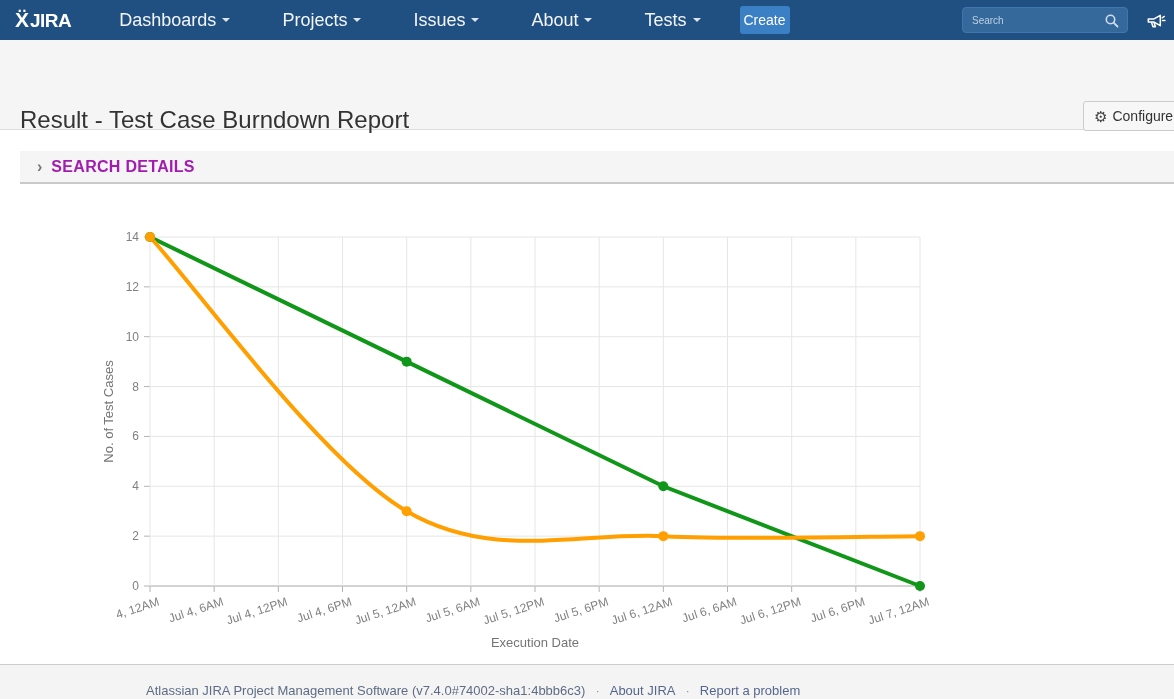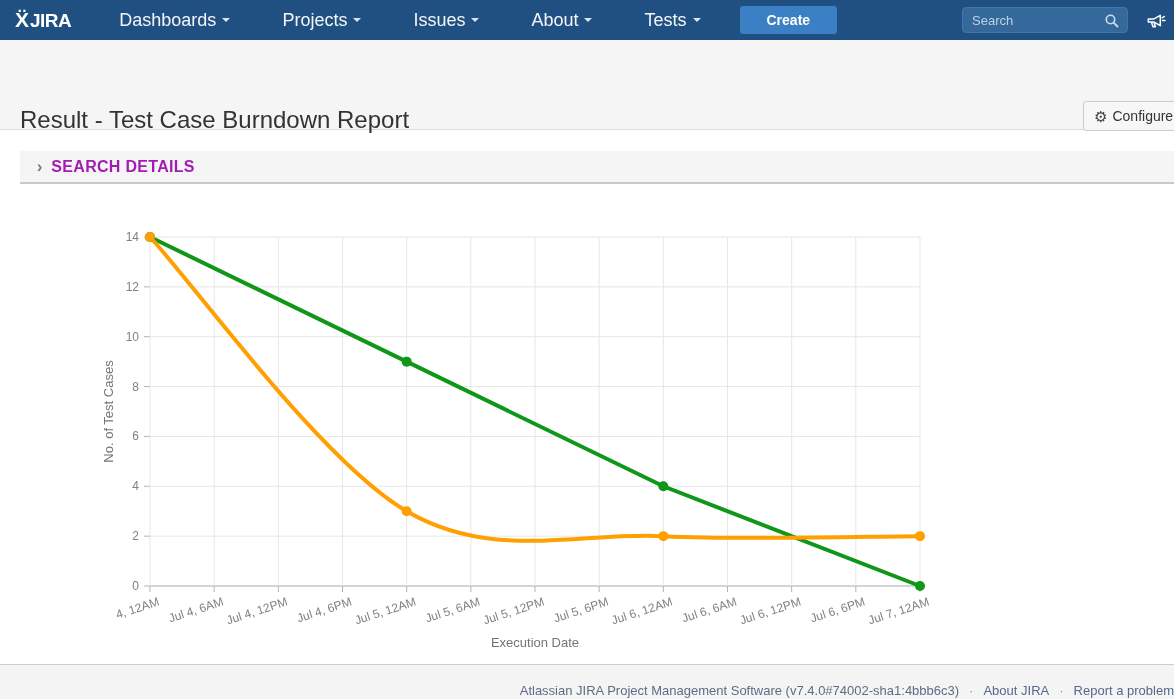--- a/index.html
+++ b/index.html
@@ -21,27 +21,27 @@
   .nav-item {
     color: #f2f5f9; font-size: 18px; margin: 0 26px; display: flex;
     align-items: center; cursor: pointer; white-space: nowrap; height: 40px;
   }
   .caret {
     display: inline-block; margin-left: 6px; width: 0; height: 0;
     border-left: 4px solid transparent; border-right: 4px solid transparent;
     border-top: 4px solid rgba(255,255,255,0.85);
   }
   .create-btn {
-    margin-left: 13px; background: #3b7fc4; color: #fff; font-weight: bold;
-    font-size: 14px; border: none; border-radius: 3px; padding: 6px 27px; cursor: pointer;
+    margin-left: 13px; background: #3b7fc4; color: #fff; font-weight: normal;
+    font-size: 14px; border: none; border-radius: 3px; padding: 6px 4px; cursor: pointer;
   }
   .nav-search {
     position: absolute; right: 46px; top: 7px; width: 166px; height: 26px;
     background: #35699b; border: 1px solid #3e77ab; border-radius: 4px;
-    color: #fff; font-size: 13px; padding: 0 12px 0 9px; outline: none;
+    color: #fff; font-size: 10px; padding: 0 12px 0 9px; outline: none;
     font-family: "Liberation Sans", sans-serif;
   }
   .nav-search::placeholder { color: #bdd0e4; opacity: 1; }
   .search-icon { position: absolute; right: 54px; top: 13px; pointer-events: none; }
   .megaphone { position: absolute; right: 7px; top: 9px; cursor: pointer; }
 
   
   .page-header {
     position: absolute; top: 40px; left: 0; width: 1174px; height: 90px;
     background: #f5f5f5; border-bottom: 1px solid #ddd;
@@ -68,21 +68,21 @@
   .sd-label { color: #a21caf; font-size: 16px; font-weight: bold; letter-spacing: 0.3px; }
 
   
   .chart-wrap { position: absolute; top: 185px; left: 0; width: 1000px; height: 479px; }
   svg text { font-family: "Liberation Sans", sans-serif; }
 
   
   .footer {
     position: absolute; top: 664px; left: 0; width: 1174px; height: 35px;
     background: #f4f4f4; border-top: 1px solid #ccc;
-    text-align: right; padding: 18px 0 16px 146px;
+    text-align: left; padding: 18px 0 16px 146px;
     font-size: 13px; color: #5e6c84; white-space: nowrap;
   }
   .footer a { color: #55678c; text-decoration: none; }
   .footer .dot { margin: 0 10px; color: #8a94a6; }
 </style>
 </head>
 <body>
 
 <div class="navbar">
   <div class="logo">

